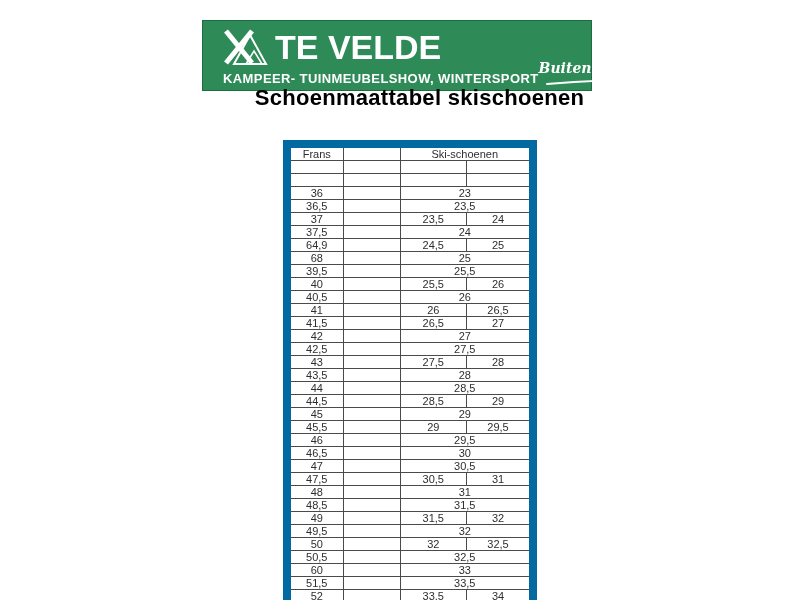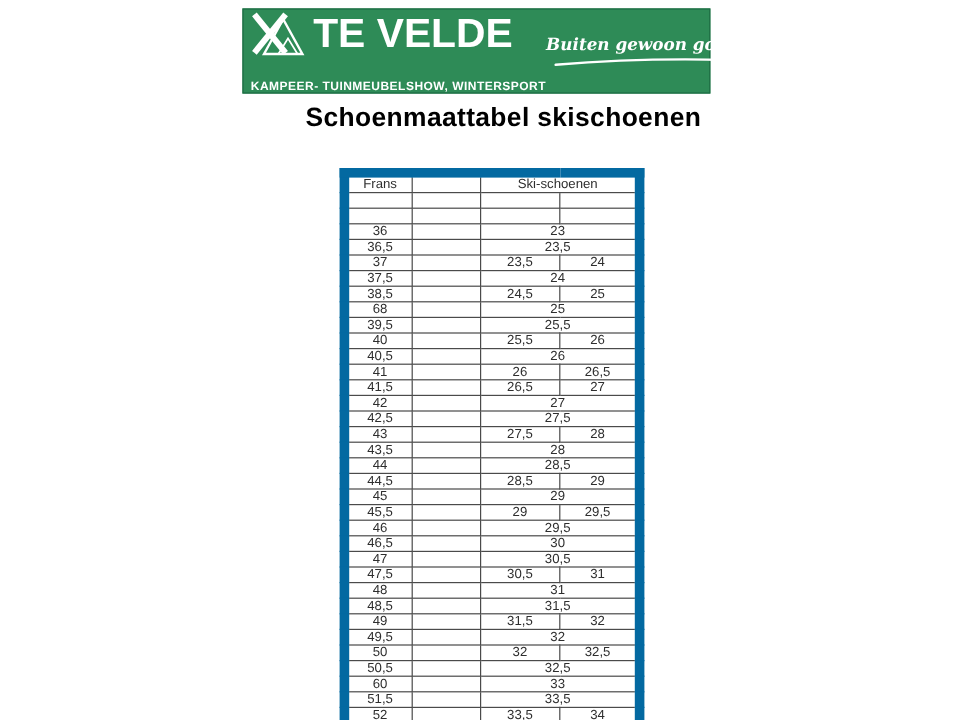--- a/index.html
+++ b/index.html
@@ -2,47 +2,47 @@
 <html><head>
 <meta charset="utf-8">
 <style>
   * { margin: 0; padding: 0; box-sizing: border-box; }
   html, body { width: 800px; height: 600px; background: #ffffff; overflow: hidden; }
   body { position: relative; font-family: "Liberation Sans", sans-serif; }
 
   
   .banner {
     position: absolute;
-    left: 202px; top: 7px;
+    left: 202px; top: 20px;
     width: 390px; height: 71px;
     background: #2e8b57;
     border: 1px solid #1d6c43;
     display: flex;
-    align-items: center;
-    padding: 4px 16px 4px 4px;
+    align-items: flex-end;
+    padding: 4px 16px 4px 18px;
   }
   .banner-left { display: flex; flex-direction: column; }
   .brand-row { display: flex; align-items: center; }
   .logo-icon { width: 50px; height: 44px; flex: 0 0 auto; margin-top: -2px; }
   .brand {
     color: #ffffff;
     font-size: 34px;
     font-weight: bold;
     letter-spacing: 0px;
     line-height: 1;
     white-space: nowrap;
     margin-left: 4px;
   }
   .banner-subtitle {
     color: #ffffff;
-    font-size: 10px;
+    font-size: 13px;
     font-weight: bold;
     letter-spacing: 0.4px;
     white-space: nowrap;
-    margin-top: 18px;
+    margin-top: 3px;
     margin-left: 2px;
   }
   .slogan-block {
     margin-left: auto;
     display: flex;
     flex-direction: column;
     align-items: center;
     margin-top: 2px;
   }
   .slogan {
@@ -154,21 +154,21 @@
         <td></td>
         <td>23,5</td>
         <td>24</td>
       </tr>
       <tr>
         <td>37,5</td>
         <td></td>
         <td colspan="2">24</td>
       </tr>
       <tr>
-        <td>38,5</td>
+        <td>64,9</td>
         <td></td>
         <td>24,5</td>
         <td>25</td>
       </tr>
       <tr>
         <td>68</td>
         <td></td>
         <td colspan="2">25</td>
       </tr>
       <tr>

